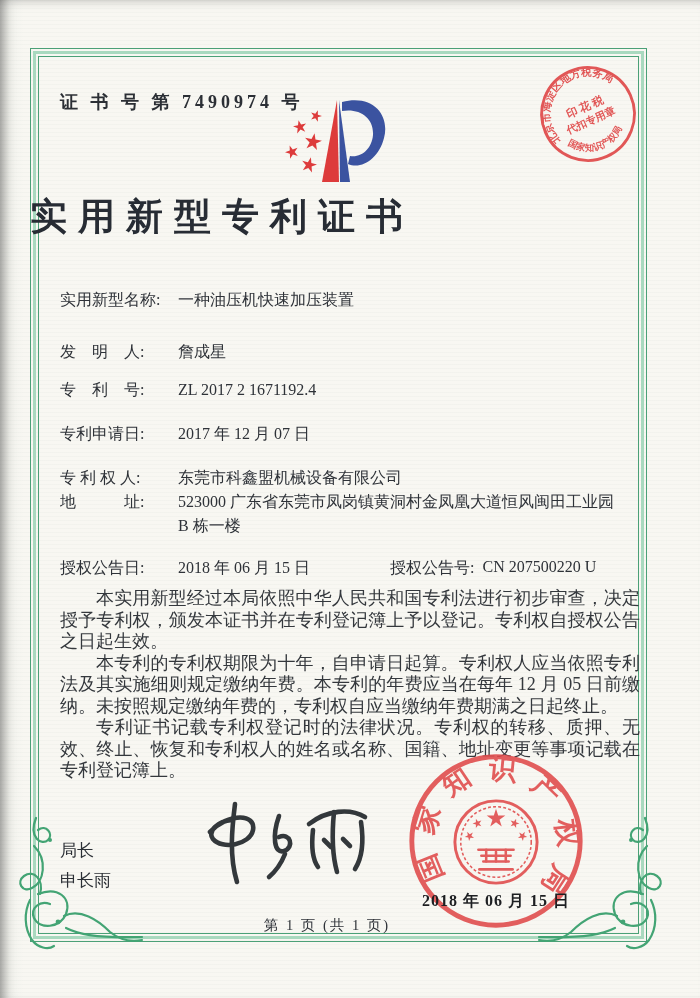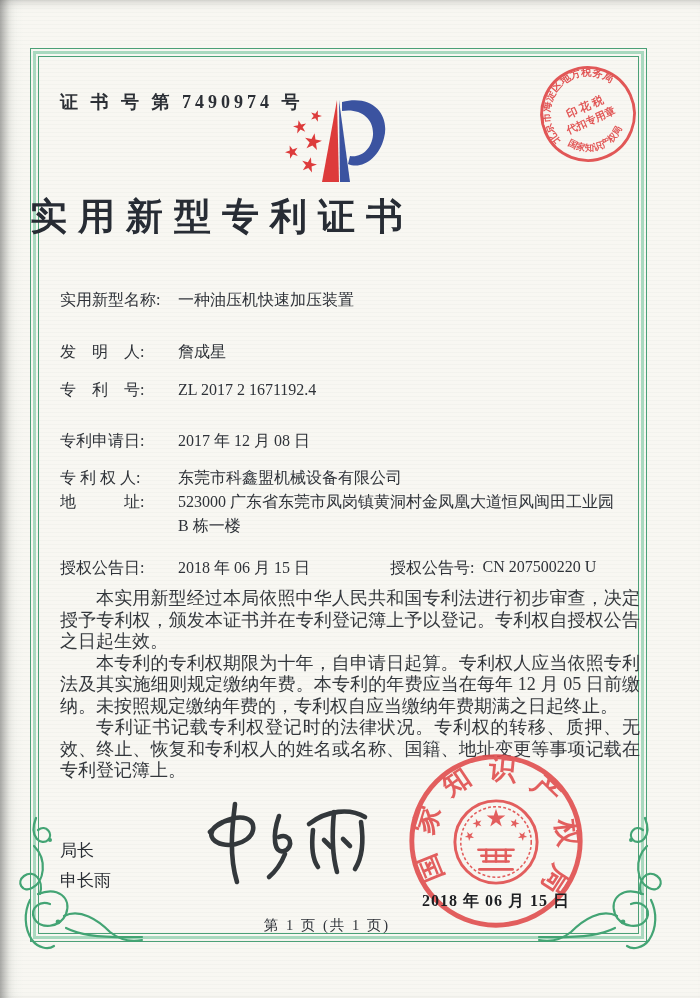--- a/index.html
+++ b/index.html
@@ -32,22 +32,22 @@
   }
   .logo{position:absolute;left:262px;top:96px;}
   .title{
     position:absolute;left:30px;top:192px;width:693px;text-align:left;
     font-size:37px;font-weight:bold;letter-spacing:11px;color:#272c34;
   }
   .fields{position:absolute;left:60px;top:288px;width:582px;color:#2e3238;}
   .field-row{display:flex;align-items:flex-start;font-size:16px;line-height:24px;}
   .field-label{flex:0 0 118px;white-space:nowrap;}
   .field-value{max-width:440px;}
-  .mb-a{margin-bottom:28px}.mb-b{margin-bottom:14px}.mb-c{margin-bottom:27px}
-  .mb-d{margin-bottom:13px}.mb-e{}.mb-f{margin-bottom:20px}
+  .mb-a{margin-bottom:28px}.mb-b{margin-bottom:14px}.mb-c{margin-bottom:20px}
+  .mb-d{margin-bottom:20px}.mb-e{}.mb-f{margin-bottom:20px}
   .dual{display:flex;}
   .dual .cell-left{flex:0 0 330px;display:flex;}
   .dual .cell-right{display:flex;}
   .dual .field-label2{white-space:nowrap;margin-right:8px;}
   .body-text{
     position:absolute;left:60px;top:588px;width:580px;
     font-size:18px;line-height:21.5px;color:#34383d;text-align:justify;
   }
   .body-text p{margin:0;text-indent:2em;}
   .director{position:absolute;left:60px;top:836px;font-size:17px;color:#2b2f35;line-height:30px;}
@@ -141,21 +141,21 @@
     <div class="field-row mb-b">
       <span class="field-label">发　明　人:</span>
       <span class="field-value">詹成星</span>
     </div>
     <div class="field-row mb-c">
       <span class="field-label">专　利　号:</span>
       <span class="field-value">ZL 2017 2 1671192.4</span>
     </div>
     <div class="field-row mb-d">
       <span class="field-label">专利申请日:</span>
-      <span class="field-value">2017 年 12 月 08 日</span>
+      <span class="field-value">2017 年 12 月 07 日</span>
     </div>
     <div class="field-row mb-e">
       <span class="field-label">专 利 权 人:</span>
       <span class="field-value">东莞市科鑫盟机械设备有限公司</span>
     </div>
     <div class="field-row mb-f">
       <span class="field-label">地　　　址:</span>
       <span class="field-value">523000 广东省东莞市凤岗镇黄洞村金凤凰大道恒风闽田工业园 B 栋一楼</span>
     </div>
     <div class="dual">

